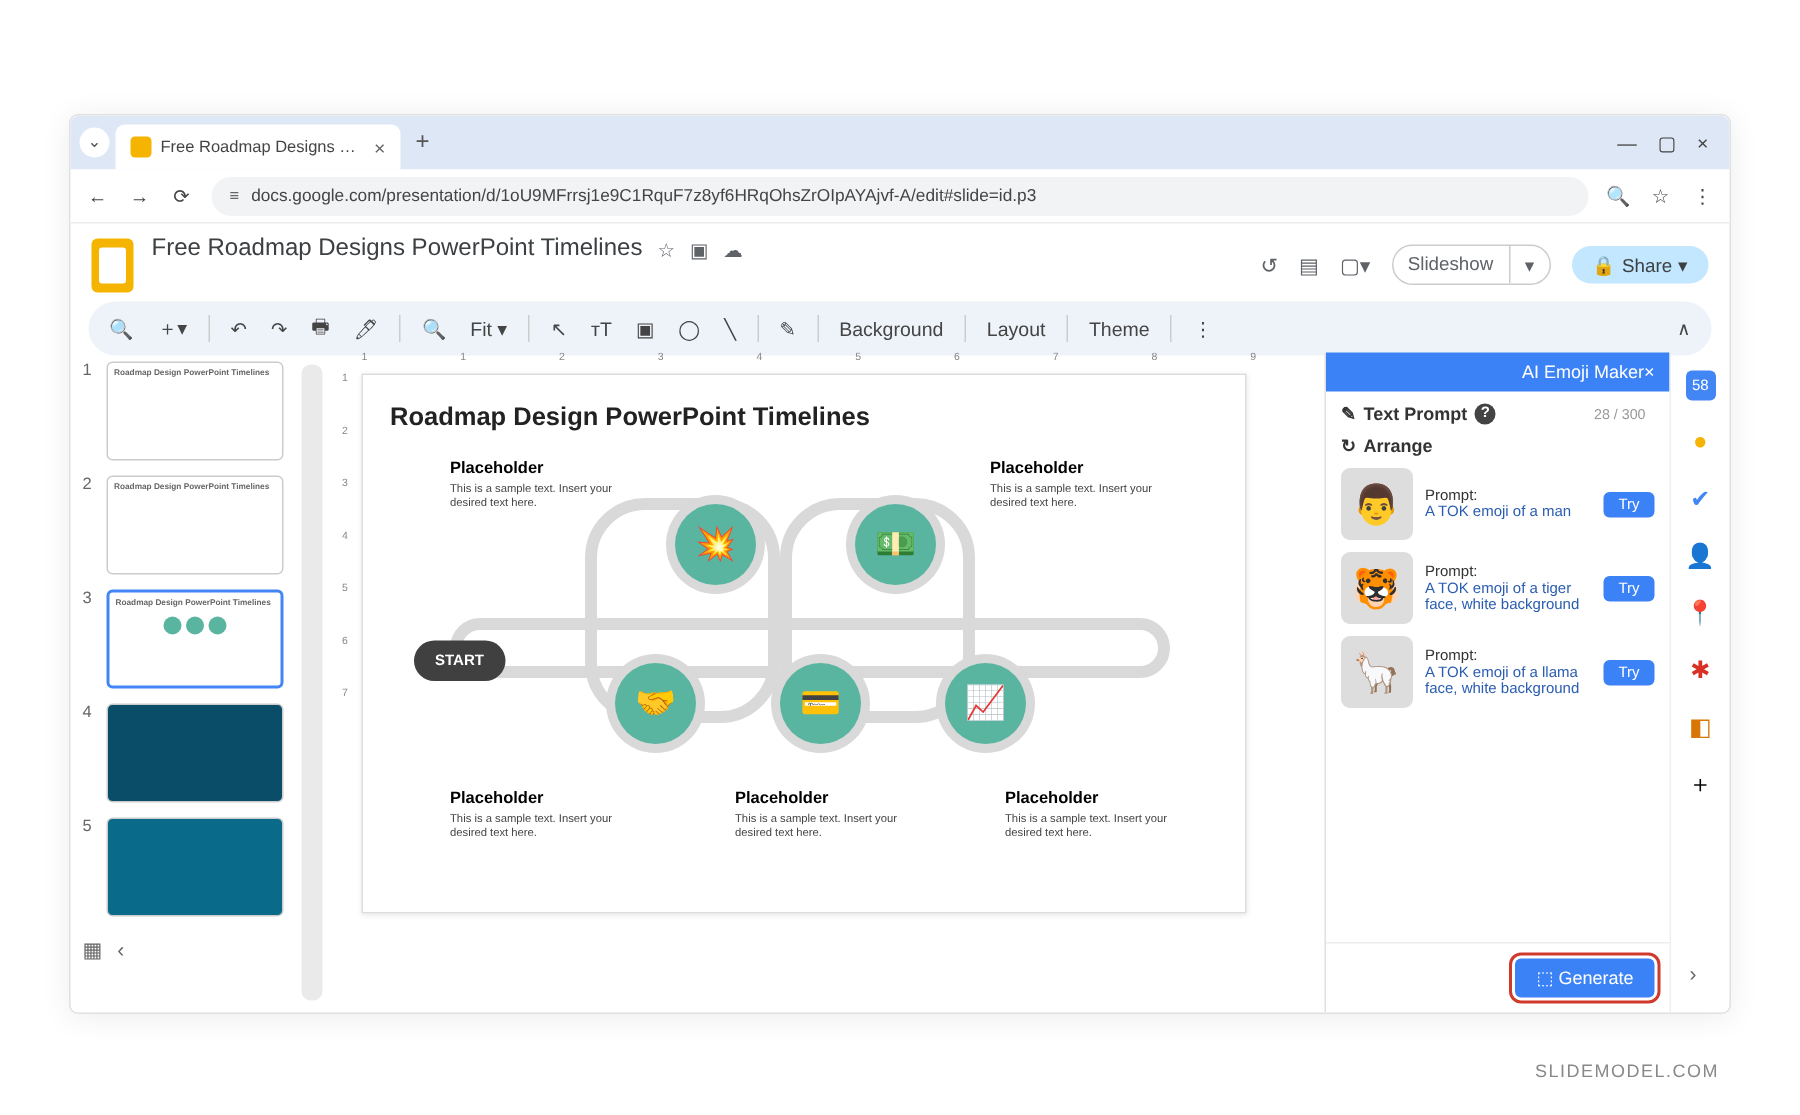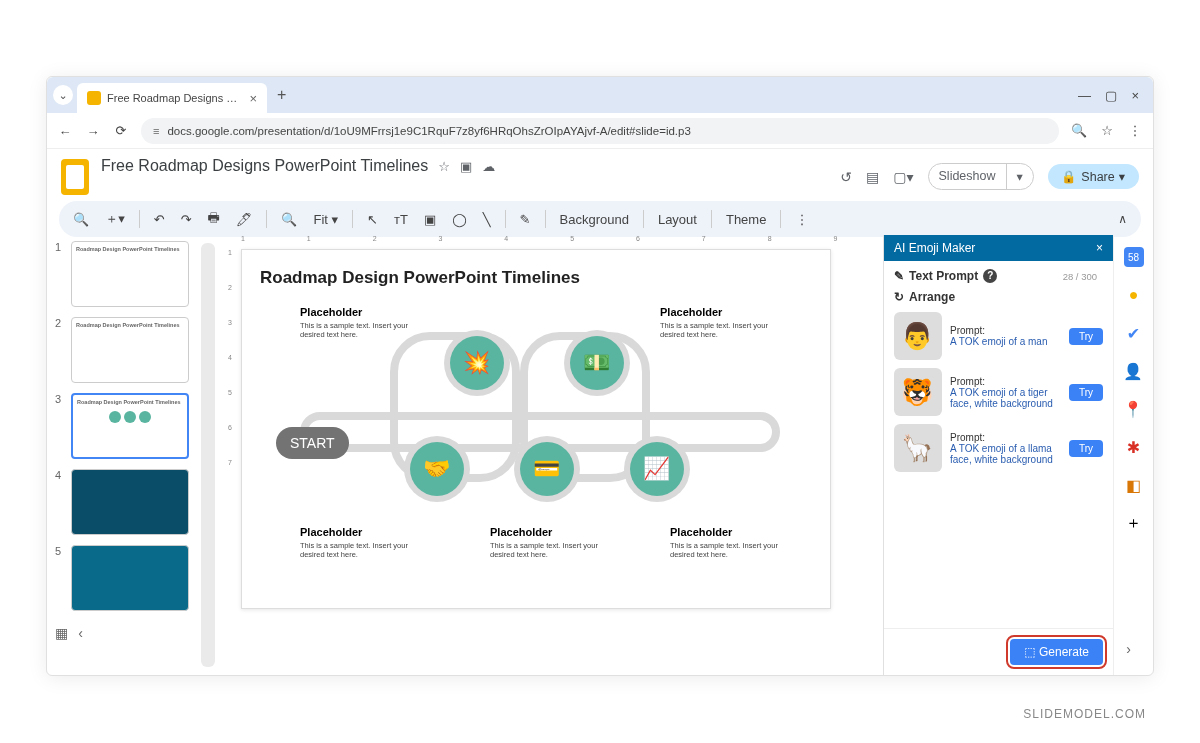--- a/index.html
+++ b/index.html
@@ -54,27 +54,27 @@
 .vscrub{width:14px;background:#eaeaea;border-radius:6px;margin:8px 4px}
 .rulers{flex:1;position:relative;padding:14px 0 0 22px}
 .ruler-h{position:absolute;top:0;left:22px;right:0;height:14px;font-size:7px;color:#888;letter-spacing:30px;white-space:nowrap;overflow:hidden}
 .ruler-v{position:absolute;top:14px;left:0;width:22px;bottom:0;font-size:7px;color:#888;display:flex;flex-direction:column;gap:28px;align-items:center}
 .slide{background:#fff;width:590px;height:360px;border:1px solid #ddd;box-shadow:0 1px 4px rgba(0,0,0,.1);padding:18px}
 .slide h2{font-size:17px;color:#222;margin-bottom:4px}
 .sbody{position:relative;height:300px}
 .ph{position:absolute;width:120px;text-align:left}
 .ph b{font-size:11px}
 .ph p{font-size:7.5px;color:#444;margin-top:1px}
-.start{position:absolute;left:16px;top:135px;background:#737373;color:#fff;font-size:14px;font-weight:normal;padding:8px 14px;border-radius:16px}
+.start{position:absolute;left:16px;top:135px;background:#404040;color:#fff;font-size:10px;font-weight:bold;padding:8px 14px;border-radius:16px}
 .circ{position:absolute;width:54px;height:54px;border-radius:50%;background:#5ab5a0;display:flex;align-items:center;justify-content:center;font-size:22px;color:#fff;box-shadow:0 0 0 6px #d9d9d9}
 .road{position:absolute;border:8px solid #d9d9d9;border-radius:40px}
 
 
 .panel{width:230px;border-left:1px solid #e0e0e0;display:flex;flex-direction:column;font-size:12px}
-.phdr{background:#0369a1;color:#fff;display:flex;align-items:center;justify-content:space-between;padding:6px 10px;font-size:12px}
+.phdr{background:#3b82f6;color:#fff;display:flex;align-items:center;justify-content:flex-end;padding:6px 10px;font-size:12px}
 .pbody{padding:8px 10px;flex:1;overflow:auto}
 .lbl{display:flex;align-items:center;gap:5px;font-size:12px;font-weight:bold;color:#333;margin-bottom:4px}
 .helpc{width:14px;height:14px;border-radius:50%;background:#444;color:#fff;font-size:10px;text-align:center;line-height:14px}
 .tp{border:1px solid #b9d3ee;outline:1px solid #cf3a2d;outline-offset:-1px;border-radius:3px;height:64px;width:100%;padding:4px 6px;font-size:10.5px;color:#555;resize:none}
 .counter{font-size:9.5px;color:#999;text-align:right;margin-top:-16px;margin-right:6px;margin-bottom:8px}
 .ex{display:flex;gap:8px;align-items:center;margin:8px 0}
 .ex .img{width:48px;height:48px;border-radius:6px;background:#ddd;display:flex;align-items:center;justify-content:center;font-size:26px}
 .ex .txt{flex:1;font-size:10px}
 .ex .txt .pl{color:#333}
 .ex .txt .pd{color:#2a5db0}

